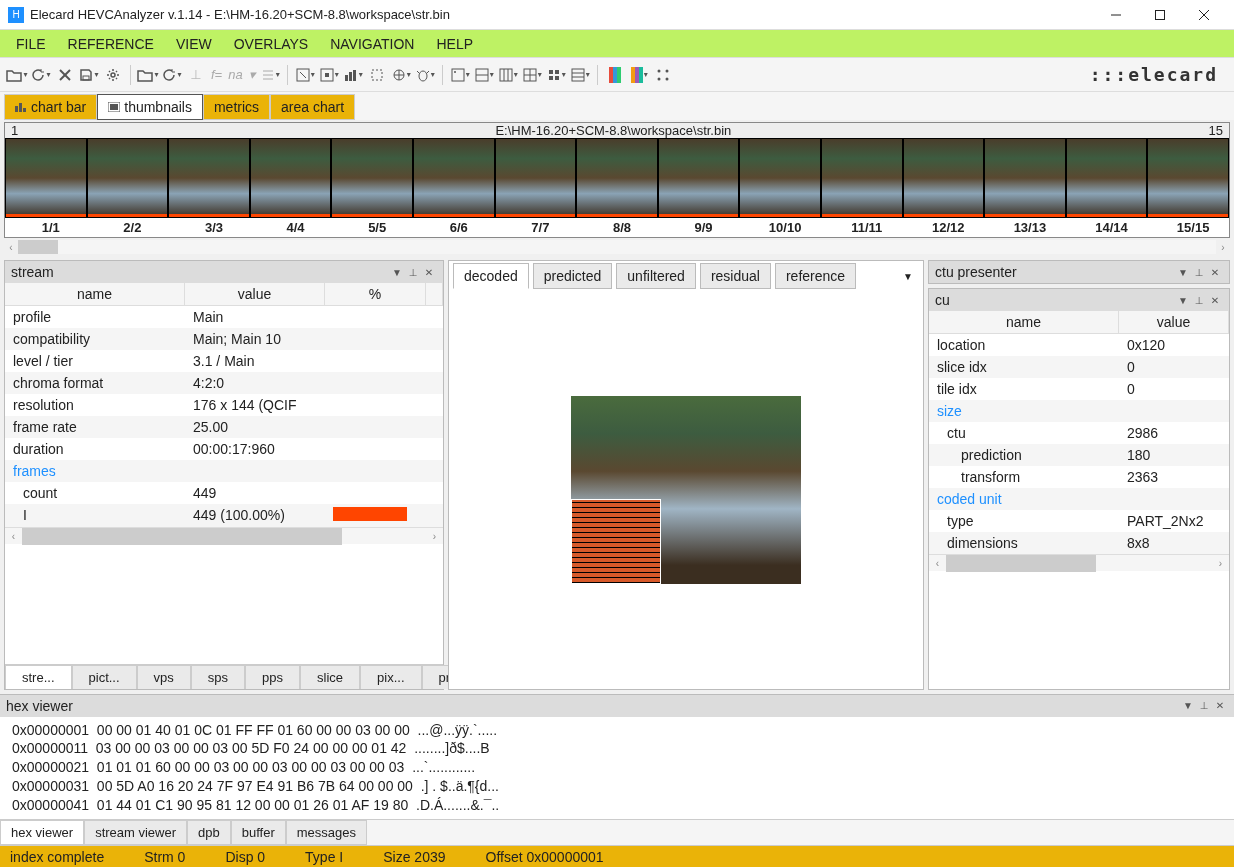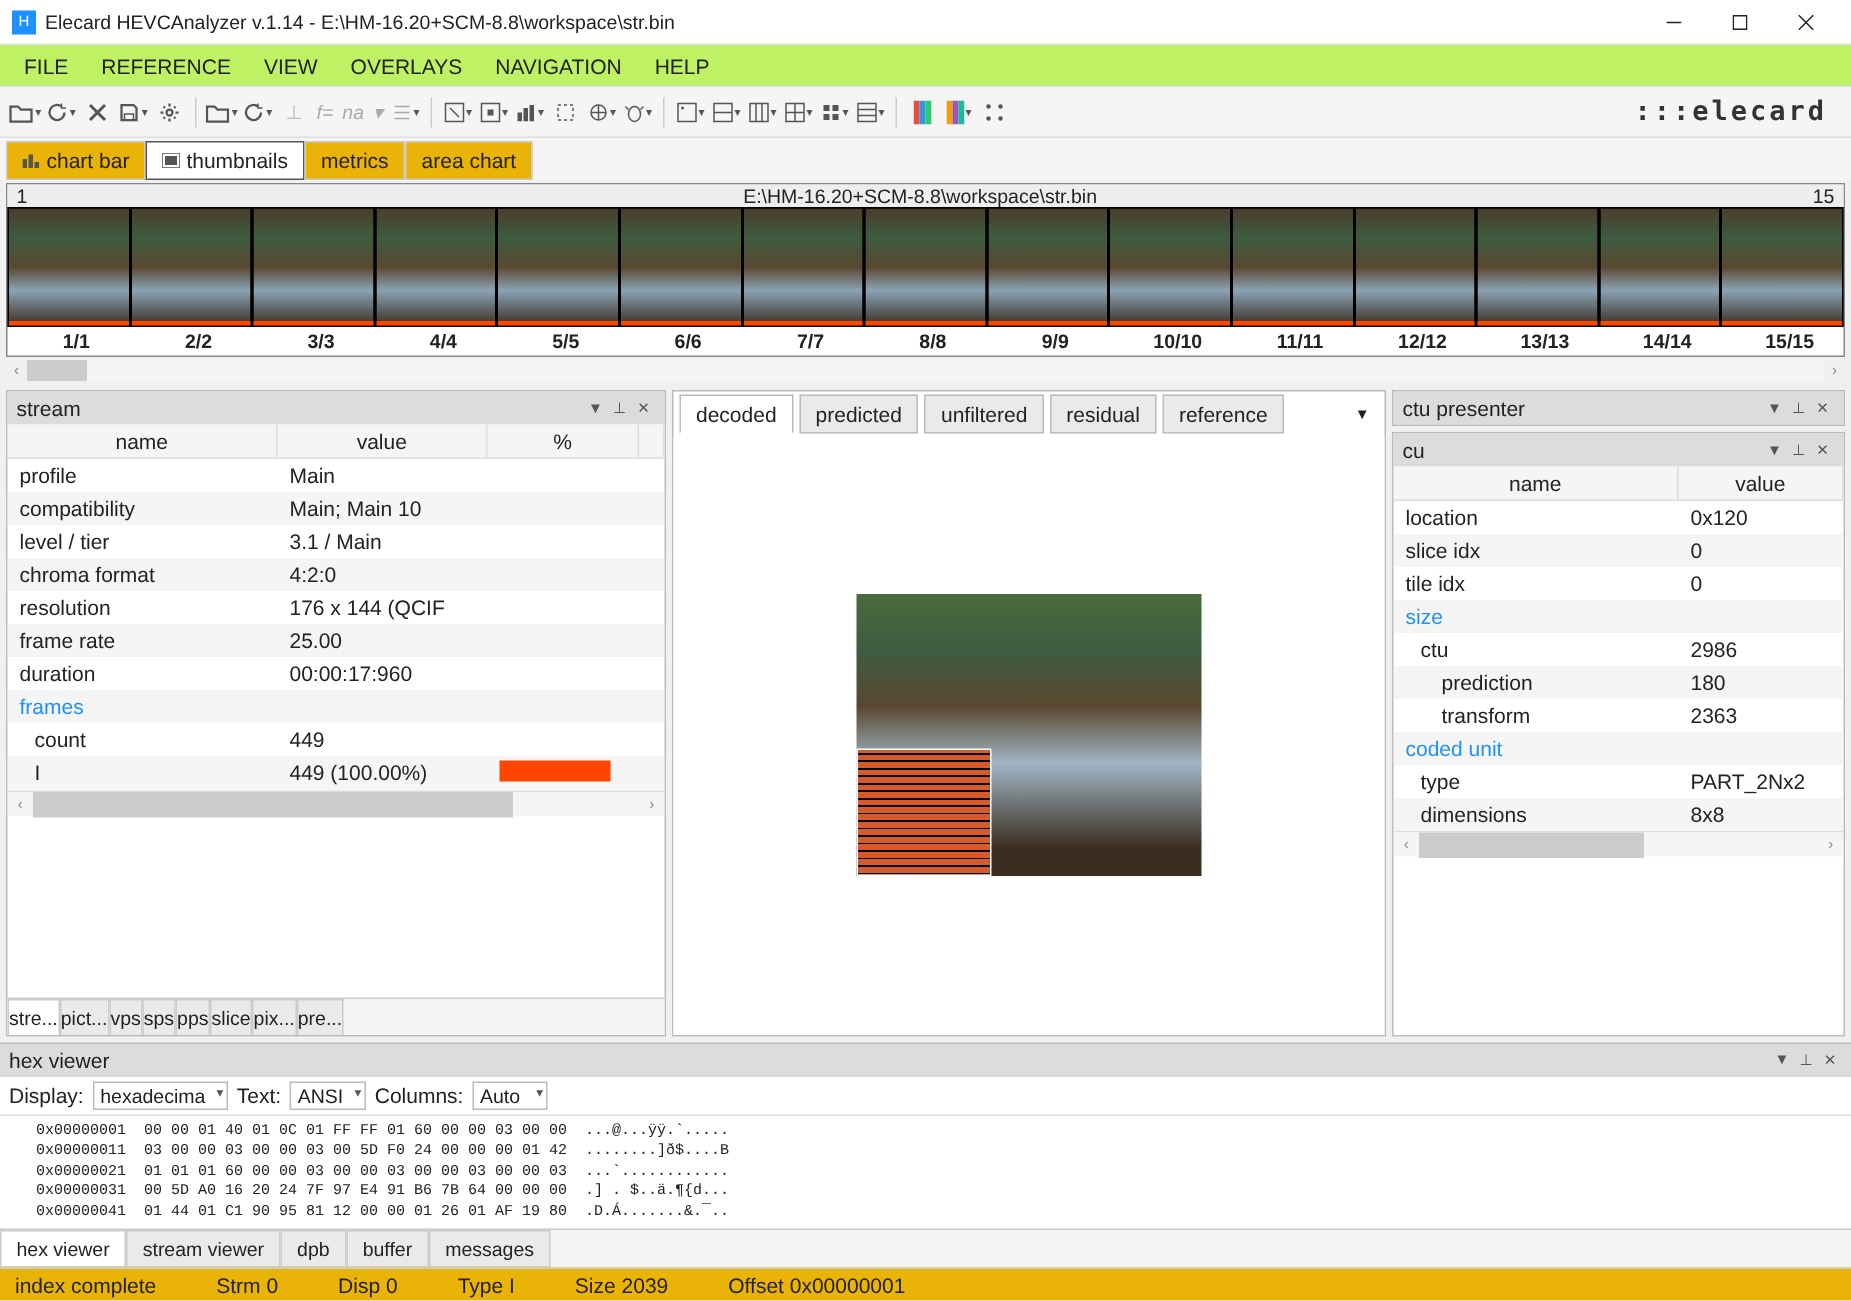--- a/index.html
+++ b/index.html
@@ -57,42 +57,42 @@
 .tbl .c2 { width: 140px; }
 .tbl .c3 { flex: 1; }
 .link { color: #1e90ff; }
 .barfill { background: #ff4500; height: 14px; width: 74px; display: inline-block; }
 .hscroll { height: 17px; display:flex; border-top: 1px solid #ddd; }
 .hscroll .harrow { width:17px; text-align:center; color:#888; font-size:10px; line-height:17px; background:#f5f5f5;}
 .hscroll .htrack { flex:1; background:#f5f5f5; position:relative;}
 .hscroll .hthumb { position:absolute; left:0; height:17px; background:#ccc;}
 
 .subtabs { display: flex; border-top: 1px solid #ccc; background: #f5f5f5; }
-.subtabs .st { padding: 4px 0; border: 1px solid #ccc; border-bottom: none; background: #eaeaea; font-size: 13px; }
+.subtabs .st { padding: 4px 16px; border: 1px solid #ccc; border-bottom: none; background: #eaeaea; font-size: 13px; }
 .subtabs .st.active { background: #fff; }
 
 .center .ctabs { display: flex; padding: 2px 4px; gap: 4px; align-items: center;}
 .center .ctabs .ct { padding: 4px 10px; border: 1px solid #bbb; background: #eaeaea; font-size: 14px; }
 .center .ctabs .ct.active { background: #fff; border-bottom-color: #fff;}
 .center .ctabs .ddicon { margin-left: auto; padding-right: 6px; font-size: 10px; }
 .preview { flex: 1; display: flex; align-items: center; justify-content: center; background: #fff; }
 .previmg { width: 230px; height: 188px; background: linear-gradient(180deg,#4a6b3d 0%,#3d5c40 20%,#5a4830 40%,#a0b5c5 60%,#3b2e20 90%); position: relative; }
 .previmg .ovgrid { position: absolute; left: 0; bottom: 0; width: 90px; height: 85px; background: repeating-linear-gradient(0deg,#000,#000 1px,#d85a2a 1px,#d85a2a 5px), repeating-linear-gradient(90deg,#000,#000 1px,transparent 1px,transparent 5px); border: 1px solid #fff; }
 
 .rtbl .c1 { width: 190px; }
 .rtbl .c2 { flex: 1; }
 .indent1 { padding-left: 18px !important; }
 .indent2 { padding-left: 32px !important; }
 
 .hex { border-top: 1px solid #bbb; background: #fff; display: flex; flex-direction: column; }
 .hextoolbar { display: flex; align-items: center; gap: 6px; padding: 3px 6px; border-bottom: 1px solid #ddd; flex-wrap: wrap; }
 .hextoolbar .lbl { font-size: 14px; }
 .hextoolbar .sel { border: 1px solid #bbb; padding: 1px 14px 1px 4px; background: #fff; position: relative; font-size: 13px; min-width: 50px;}
 .hextoolbar .sel::after { content: "▾"; position: absolute; right: 2px; font-size: 9px; color: #555; }
-.hexbody { font-family: Liberation Mono, monospace; font-size: 10px; padding: 4px 24px; white-space: pre; line-height: 1.35; }
+.hexbody { font-family: Liberation Sans, sans-serif; font-size: 14px; padding: 4px 12px; white-space: pre; line-height: 1.35; }
 
 .bottomtabs { display: flex; background: #f5f5f5; border-top: 1px solid #ccc; }
 .bottomtabs .bt { padding: 4px 10px; border: 1px solid #ccc; background: #eaeaea; font-size: 13px; }
 .bottomtabs .bt.active { background: #fff; }
 
 .status { height: 22px; background: #eab308; border-top: 1px solid #ccc; display: flex; align-items: center; padding: 0 10px; gap: 40px; font-size: 14px; }
 
 svg { display: block; }
 </style>
 </head>
@@ -544,28 +544,20 @@
   </div>
 </div>
 
 <div class="hex">
   <div class="phdr">
     <span class="ptitle">hex viewer</span>
     <span class="picon">▼</span>
     <span class="picon">⊥</span>
     <span class="picon">✕</span>
   </div>
-  <div class="hextoolbar">
-    <span class="lbl">Display:</span>
-    <span class="sel">hexadecima</span>
-    <span class="lbl">Text:</span>
-    <span class="sel">ANSI</span>
-    <span class="lbl">Columns:</span>
-    <span class="sel">Auto</span>
-  </div>
   <div class="hexbody" id="hex-lines">0x00000001  00 00 01 40 01 0C 01 FF FF 01 60 00 00 03 00 00  ...@...ÿÿ.`.....
 0x00000011  03 00 00 03 00 00 03 00 5D F0 24 00 00 00 01 42  ........]ð$....B
 0x00000021  01 01 01 60 00 00 03 00 00 03 00 00 03 00 00 03  ...`............
 0x00000031  00 5D A0 16 20 24 7F 97 E4 91 B6 7B 64 00 00 00  .] . $..ä.¶{d...
 0x00000041  01 44 01 C1 90 95 81 12 00 00 01 26 01 AF 19 80  .D.Á.......&amp;.¯..</div>
   <div class="bottomtabs">
     <div class="bt active">hex viewer</div>
     <div class="bt">stream viewer</div>
     <div class="bt">dpb</div>
     <div class="bt">buffer</div>

